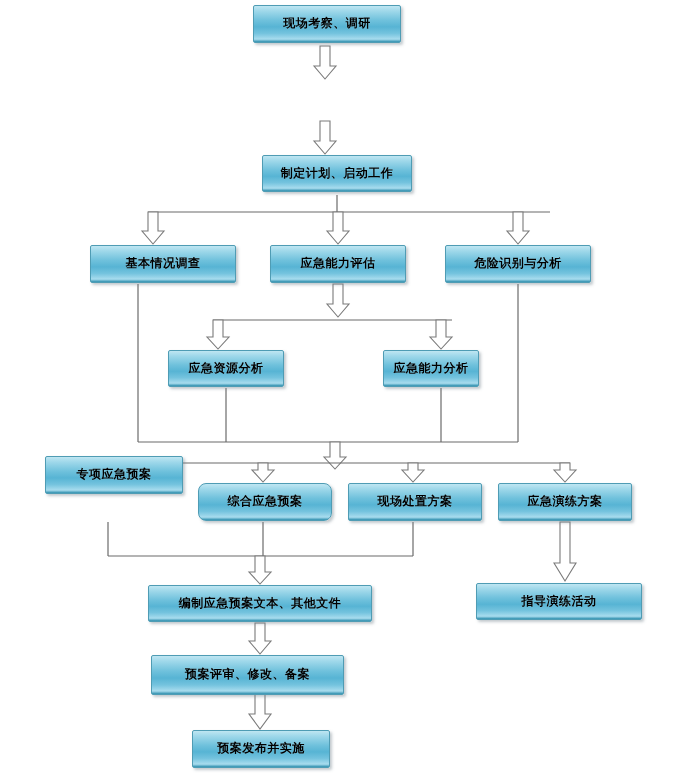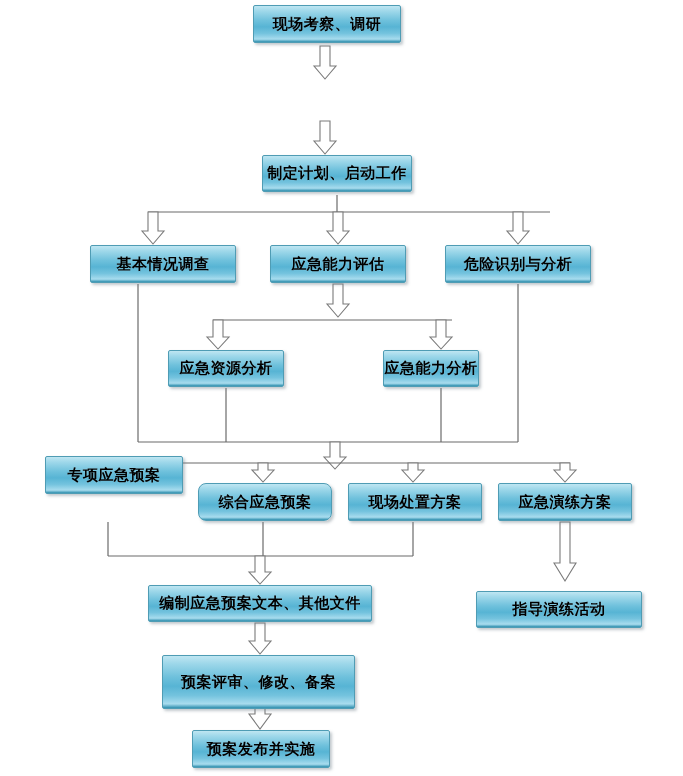--- a/index.html
+++ b/index.html
@@ -28,21 +28,21 @@
   }
   .node {
     position: absolute;
     box-sizing: border-box;
     display: flex;
     align-items: center;
     justify-content: center;
     text-align: center;
     color: #000000;
     font-weight: bold;
-    font-size: 15px;
+    font-size: 12px;
     letter-spacing: 0.5px;
     line-height: 1.1;
     border: 1px solid #4f9cb4;
     border-radius: 2px;
     background:
       linear-gradient(to bottom,
         #bfe6f2 0%,
         #9fd8ea 14%,
         #6fc1dc 40%,
         #57b4d4 58%,
@@ -141,23 +141,23 @@
   </div>
   <div class="node" style="left:348px;top:483px;width:134px;height:38px;">
     <span class="label">现场处置方案</span>
   </div>
   <div class="node" style="left:498px;top:483px;width:134px;height:38px;">
     <span class="label">应急演练方案</span>
   </div>
   <div class="node" style="left:148px;top:585px;width:224px;height:37px;">
     <span class="label">编制应急预案文本、其他文件</span>
   </div>
-  <div class="node" style="left:476px;top:583px;width:166px;height:37px;margin-top:8px;">
+  <div class="node" style="left:476px;top:583px;width:166px;height:37px;">
     <span class="label">指导演练活动</span>
   </div>
-  <div class="node" style="left:162px;top:655px;width:193px;height:54px;">
+  <div class="node" style="left:151px;top:655px;width:193px;height:40px;">
     <span class="label">预案评审、修改、备案</span>
   </div>
   <div class="node" style="left:192px;top:730px;width:138px;height:38px;">
     <span class="label">预案发布并实施</span>
   </div>
 
 </div>
 
 </body></html>

